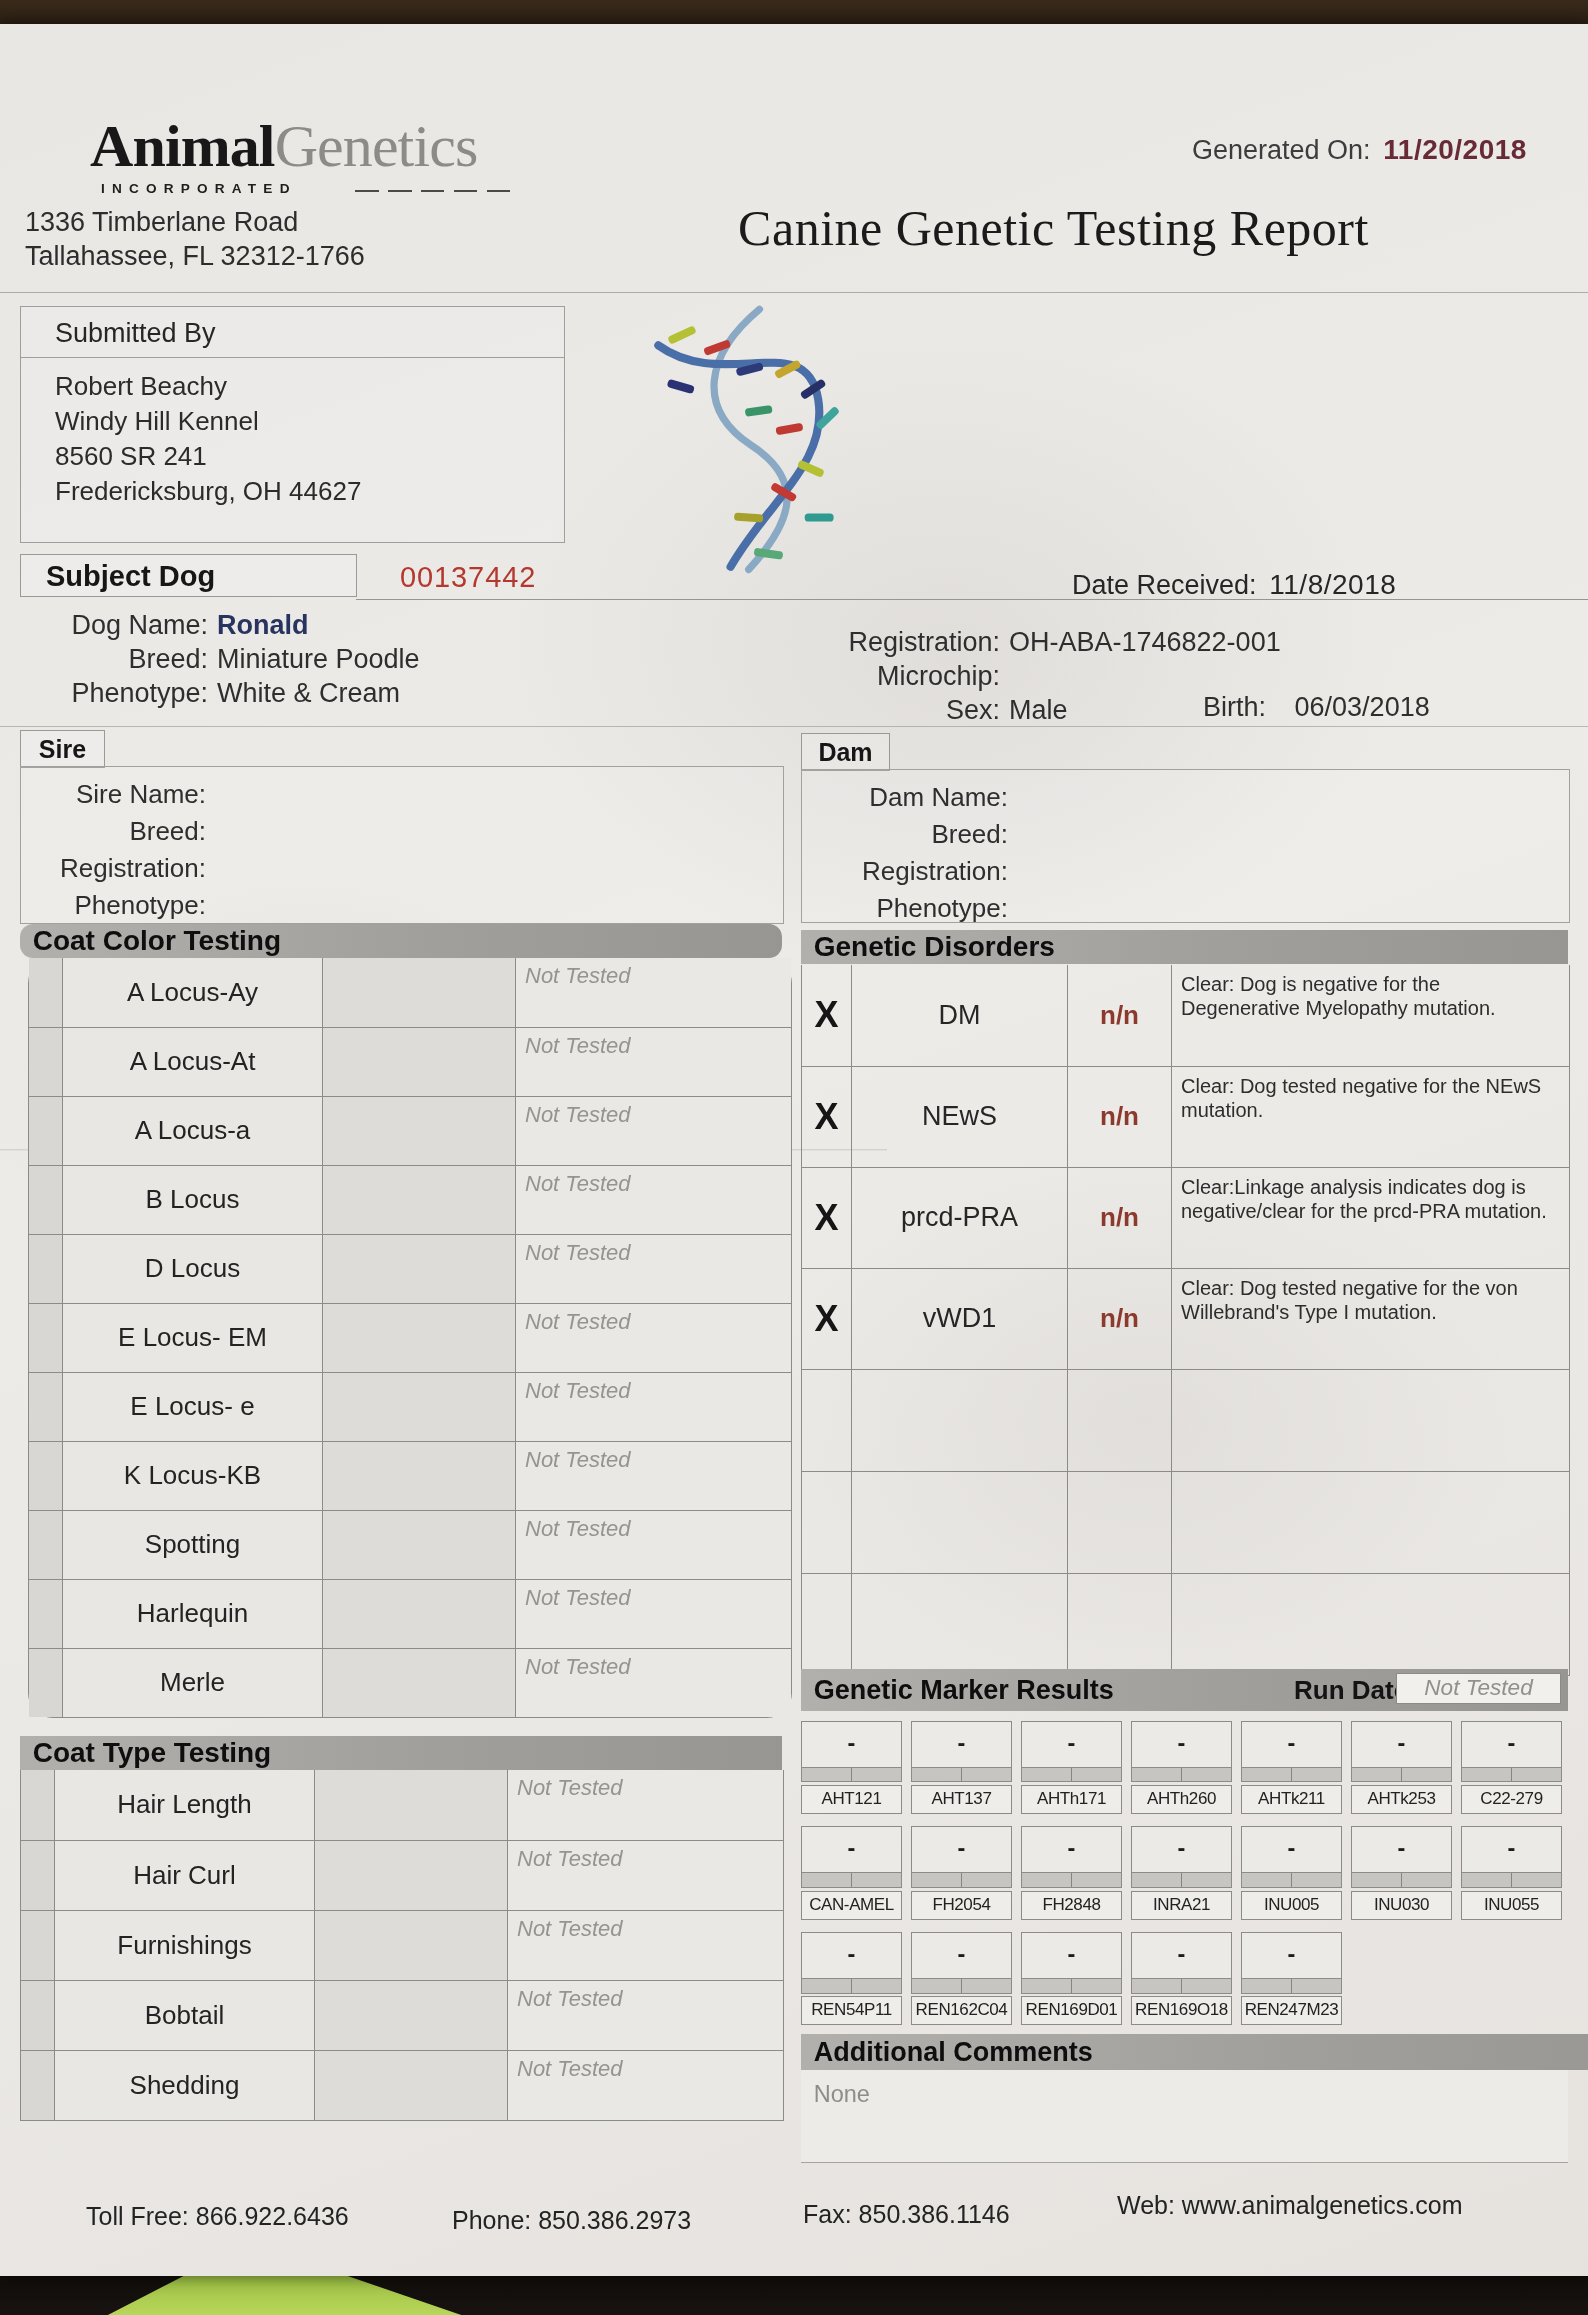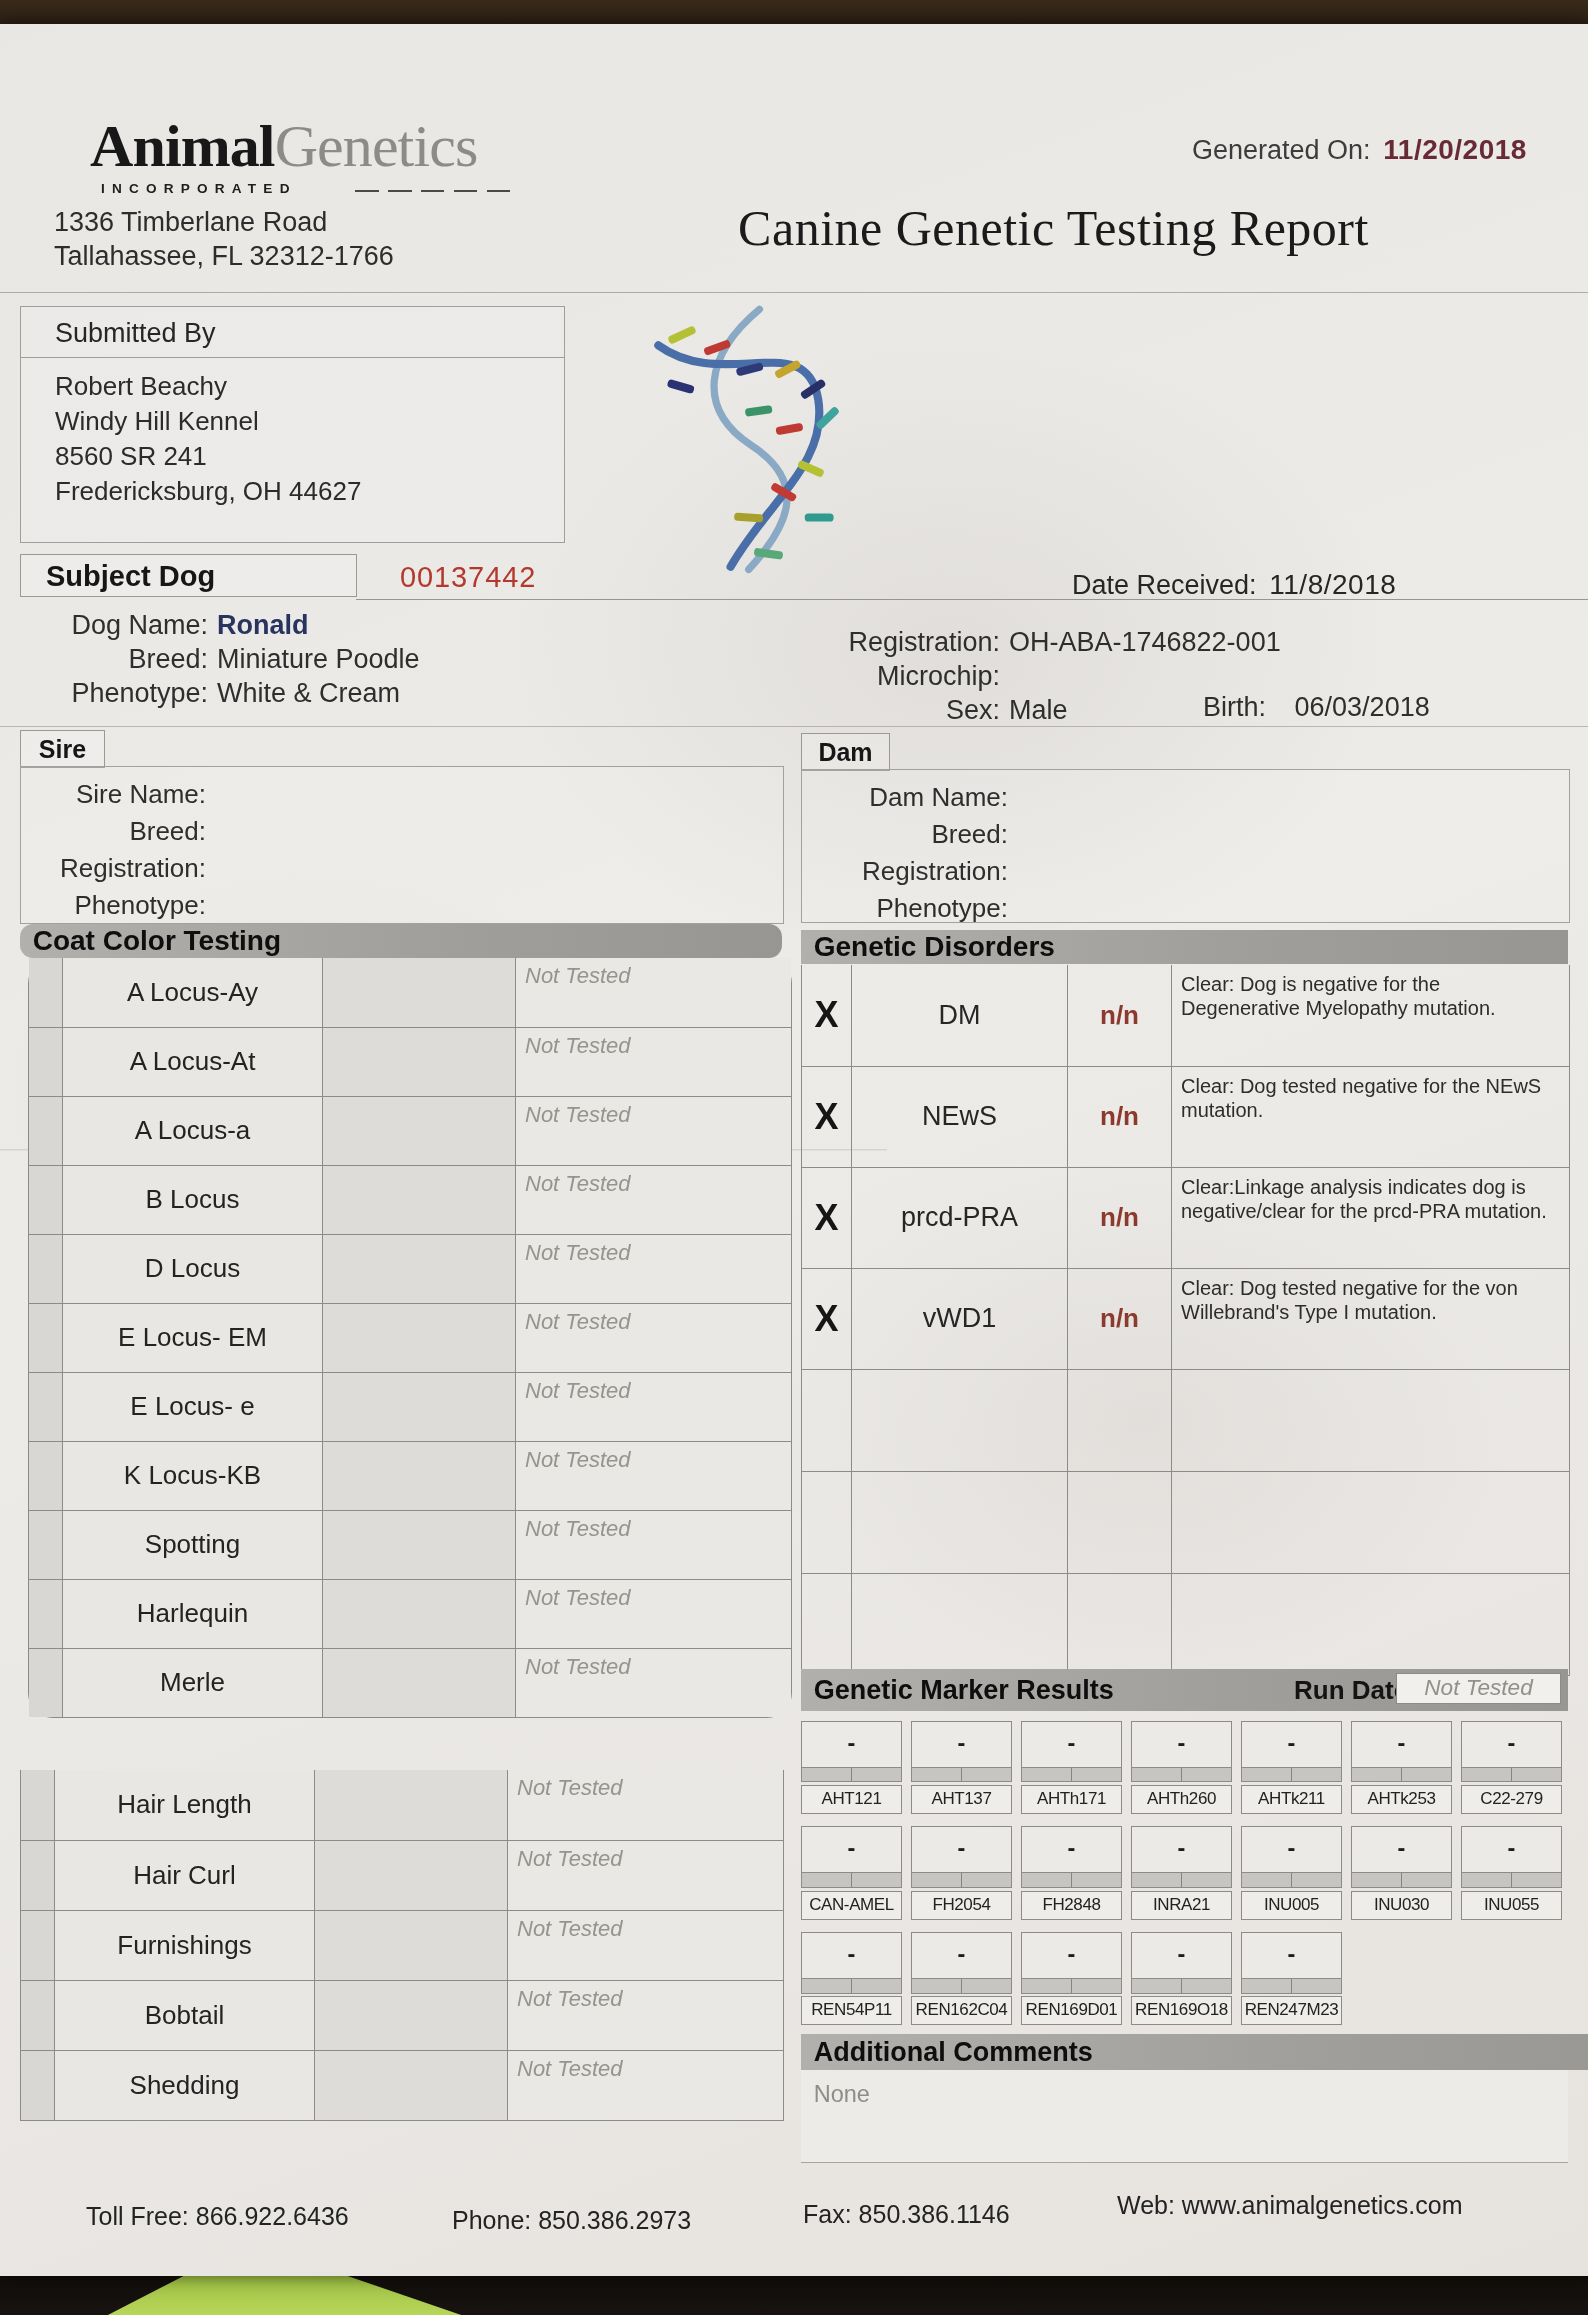--- a/index.html
+++ b/index.html
@@ -32,21 +32,21 @@
   .abs{position:absolute;}
   .hr{position:absolute;height:0.9px;background:#979590;}
 
   
   .logo{left:90px;top:92px;font-family:"Liberation Serif",serif;font-size:60px;line-height:1;letter-spacing:-0.9px;}
   .logo .w1{font-weight:bold;color:#181818;}
   .logo .w2{color:#8d8b88;}
   .inc{left:101px;top:157px;font-size:13.6px;letter-spacing:7.2px;color:#1e1e1e;font-weight:bold;}
   .inc-line{left:355px;top:166px;width:165px;height:2.7px;
     background:repeating-linear-gradient(90deg,#4a4a4a 0 23.5px,transparent 23.5px 33px);}
-  .addr{left:25px;font-size:27px;color:#2d2d2d;margin-left:29px;}
+  .addr{left:25px;font-size:27px;color:#2d2d2d;}
   .gen{left:1192px;top:110px;font-size:27px;color:#3c3c3c;}
   .gen b{color:#682b36;font-size:28px;margin-left:12.7px;letter-spacing:0.5px;}
   .title{left:624px;top:175px;width:859px;text-align:center;
     font-family:"Liberation Serif",serif;font-size:50px;color:#1b1b1b;letter-spacing:0.5px;}
 
   
   .sub-box{left:20px;top:282px;width:543px;height:235px;border:1.8px solid #a09e9a;background:rgba(255,255,255,.12);}
   .sub-head{padding:11.8px 0 0 34px;font-size:27px;color:#262626;height:39px;border-bottom:1.4px solid #a09e9a;}
   .sub-lines{padding:11px 0 0 34px;font-size:26px;color:#2b2b2b;line-height:35px;}
 
@@ -356,20 +356,21 @@
       <div class="ct-row">
         <div class="ct-c0"></div>
         <div class="ct-c1">Merle</div>
         <div class="ct-c2"></div>
         <div class="ct-c3">
           <div class="not-tested">Not Tested</div>
         </div>
       </div>
     </div>
 
+  <div class="abs secbar ctype-bar">Coat Type Testing</div>
   <div class="abs coat-table ctype-table" id="ctype-table">
       <div class="ct-row">
         <div class="ct-c0"></div>
         <div class="ct-c1">Hair Length</div>
         <div class="ct-c2"></div>
         <div class="ct-c3">
           <div class="not-tested">Not Tested</div>
         </div>
       </div>
       <div class="ct-row">

